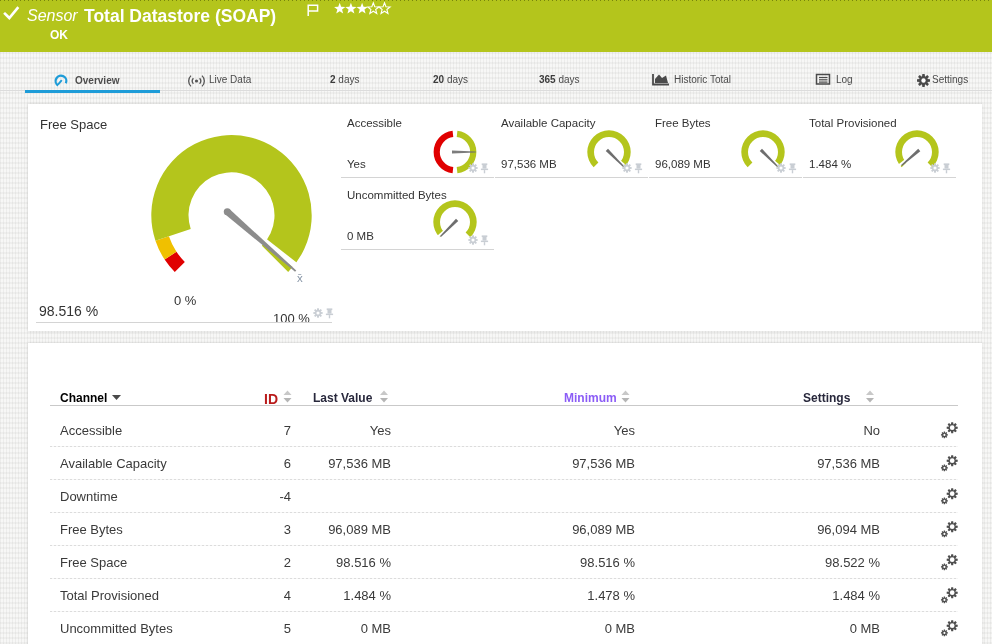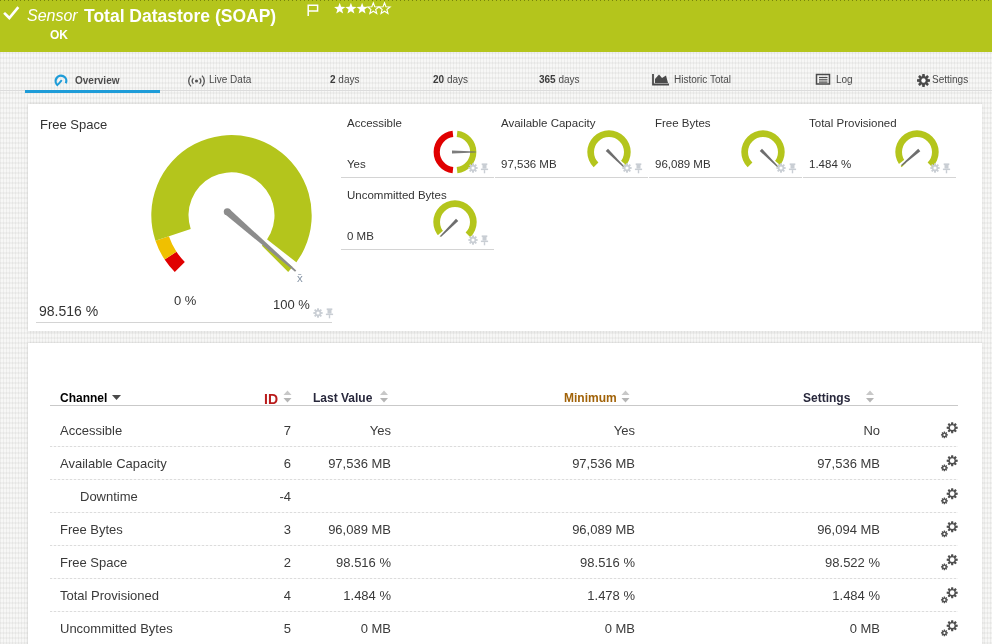--- a/index.html
+++ b/index.html
@@ -41,21 +41,21 @@
 <div class="t tab" style="left:836px; top:74px;">Log</div>
 <div class="t tab" style="left:932px; top:74px;">Settings</div>
 <div class="abs" style="left:0; top:90px; width:992px; height:1px; background:#dcdcdc;"></div>
 <div class="abs" style="left:25px; top:90px; width:135px; height:3px; background:#1e9cd8;"></div>
 
 <div class="abs card" id="card1"></div>
 <div class="abs card" id="card2"></div>
 
 <div class="t" style="left:40px; top:117px; font-size:13px; color:#333;">Free Space</div>
 <div class="t" style="left:174px; top:293px; font-size:13px; color:#333;">0 %</div>
-<div class="t" style="left:273px; top:297px; font-size:13px; color:#333;">100 %</div>
+<div class="t" style="left:273px; top:311px; font-size:13px; color:#333;">100 %</div>
 <div class="t" style="left:39px; top:303px; font-size:14px; color:#333;">98.516 %</div>
 <div class="cellline" style="left:36px; top:322px; width:296px;"></div>
 
 <div class="t" style="left:347px; top:117px; font-size:11.5px; color:#333;">Accessible</div>
 <div class="t" style="left:347px; top:158px; font-size:11.5px; color:#333;">Yes</div>
 <div class="cellline" style="left:341px; top:177px; width:153px;"></div>
 
 <div class="t" style="left:501px; top:117px; font-size:11.5px; color:#333;">Available Capacity</div>
 <div class="t" style="left:501px; top:158px; font-size:11.5px; color:#333;">97,536 MB</div>
 <div class="cellline" style="left:495px; top:177px; width:153px;"></div>
@@ -68,37 +68,37 @@
 <div class="t" style="left:809px; top:158px; font-size:11.5px; color:#333;">1.484 %</div>
 <div class="cellline" style="left:803px; top:177px; width:153px;"></div>
 
 <div class="t" style="left:347px; top:189px; font-size:11.5px; color:#333;">Uncommitted Bytes</div>
 <div class="t" style="left:347px; top:230px; font-size:11.5px; color:#333;">0 MB</div>
 <div class="cellline" style="left:341px; top:249px; width:153px;"></div>
 
 <div class="t" style="left:60px; top:391px; font-size:12px; font-weight:700; color:#000000;">Channel</div>
 <div class="t" style="left:264px; top:391px; font-size:14px; font-weight:700; color:#b91c1c;">ID</div>
 <div class="t" style="left:313px; top:391px; font-size:12px; font-weight:700; color:#28283c;">Last Value</div>
-<div class="t" style="left:564px; top:391px; font-size:12px; font-weight:700; color:#a16207;">Minimum</div>
+<div class="t" style="left:564px; top:391px; font-size:12px; font-weight:700; color:#8b5cf6;">Minimum</div>
 <div class="t" style="left:803px; top:391px; font-size:12px; font-weight:700; color:#28283c;">Settings</div>
 <div class="abs" style="left:50px; top:405px; width:908px; height:1px; background:#c9c9c9;"></div>
 
 <div class="t" style="left:60px; top:423.0px; font-size:13px; color:#3a3a3a;">Accessible</div>
 <div class="t" style="right:701px; top:423.0px; font-size:13px; color:#3a3a3a;">7</div>
 <div class="t" style="right:601px; top:423.0px; font-size:13px; color:#3a3a3a;">Yes</div>
 <div class="t" style="right:357px; top:423.0px; font-size:13px; color:#3a3a3a;">Yes</div>
 <div class="t" style="right:112px; top:423.0px; font-size:13px; color:#3a3a3a;">No</div>
 <div class="rowline" style="top:445.5px;"></div>
 <div class="t" style="left:60px; top:456.0px; font-size:13px; color:#3a3a3a;">Available Capacity</div>
 <div class="t" style="right:701px; top:456.0px; font-size:13px; color:#3a3a3a;">6</div>
 <div class="t" style="right:601px; top:456.0px; font-size:13px; color:#3a3a3a;">97,536 MB</div>
 <div class="t" style="right:357px; top:456.0px; font-size:13px; color:#3a3a3a;">97,536 MB</div>
 <div class="t" style="right:112px; top:456.0px; font-size:13px; color:#3a3a3a;">97,536 MB</div>
 <div class="rowline" style="top:478.5px;"></div>
-<div class="t" style="left:60px; top:489.0px; font-size:13px; color:#3a3a3a;margin-left:20px;">Downtime</div>
+<div class="t" style="left:60px; top:489.0px; font-size:13px; color:#3a3a3a;">Downtime</div>
 <div class="t" style="right:701px; top:489.0px; font-size:13px; color:#3a3a3a;">-4</div>
 <div class="rowline" style="top:511.5px;"></div>
 <div class="t" style="left:60px; top:522.0px; font-size:13px; color:#3a3a3a;">Free Bytes</div>
 <div class="t" style="right:701px; top:522.0px; font-size:13px; color:#3a3a3a;">3</div>
 <div class="t" style="right:601px; top:522.0px; font-size:13px; color:#3a3a3a;">96,089 MB</div>
 <div class="t" style="right:357px; top:522.0px; font-size:13px; color:#3a3a3a;">96,089 MB</div>
 <div class="t" style="right:112px; top:522.0px; font-size:13px; color:#3a3a3a;">96,094 MB</div>
 <div class="rowline" style="top:544.5px;"></div>
 <div class="t" style="left:60px; top:555.0px; font-size:13px; color:#3a3a3a;">Free Space</div>
 <div class="t" style="right:701px; top:555.0px; font-size:13px; color:#3a3a3a;">2</div>

